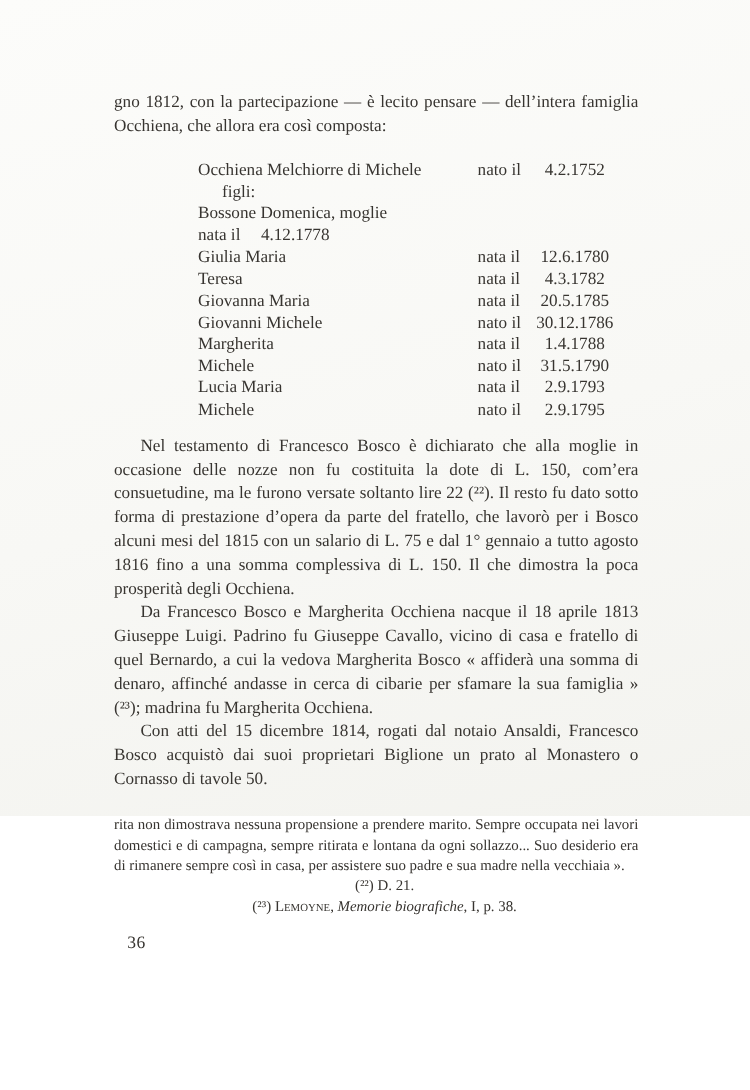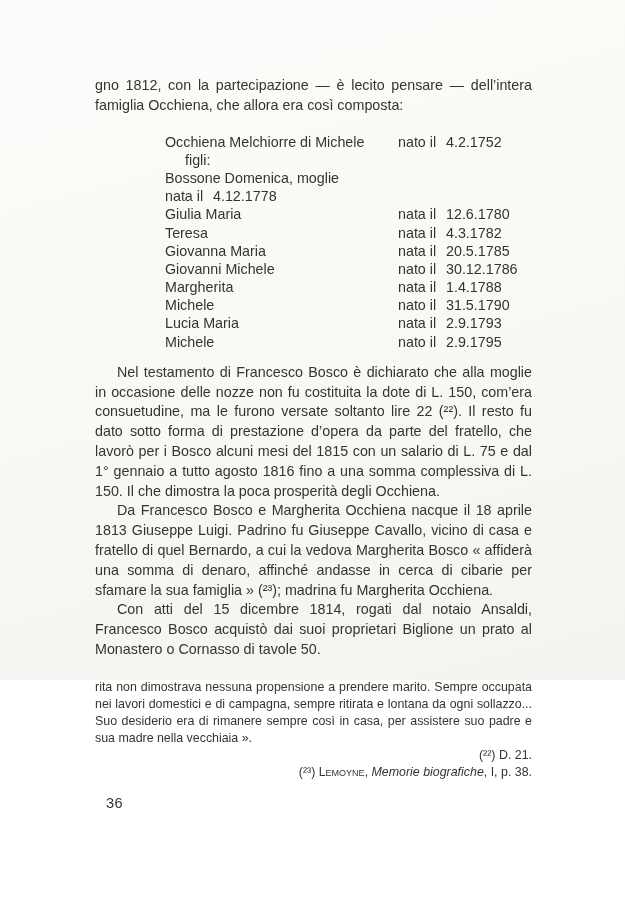--- a/index.html
+++ b/index.html
@@ -9,21 +9,21 @@
     height: 908px;
     overflow: hidden;
   }
   .page {
     position: relative;
     width: 625px;
     height: 680px;
     box-sizing: border-box;
     background: linear-gradient(165deg, #fcfcfa 0%, #f8f8f5 55%, #f3f3ef 100%);
     color: #373430;
-    font-family: Liberation Sans, sans-serif;
+    font-family: Liberation Serif, serif;
   }
   .content {
     position: absolute;
     left: 95px;
     top: 76px;
     width: 437px;
   }
   .body-par {
     margin: 0;
     font-size: 14.3px;
@@ -40,34 +40,34 @@
   }
   .fl-row {
     display: flex;
     height: 18.2px;
     line-height: 18.2px;
     white-space: nowrap;
   }
   .fl-name  { width: 233px; overflow: hidden; }
   .fl-name.child-indent { padding-left: 20px; box-sizing: border-box; }
   .fl-status { width: 48px; }
-  .fl-date  { width: 66px; text-align: left; }
+  .fl-date  { width: 66px; text-align: center; }
 
   .footnotes {
     margin-top: 19px;
     font-size: 12.4px;
     line-height: 17px;
   }
   .fn-par {
     margin: 0;
     text-align: justify;
   }
   .fn-refline {
     margin: 0;
-    text-align: right;
+    text-align: center;
     text-indent: 14px;
     white-space: pre-wrap;
   }
   .fn-refline span { white-space: pre-wrap; }
   .sc { font-variant: small-caps; margin-top: 12px; }
   .it { font-style: italic; }
 
   .page-number {
     margin-top: 14px;
     margin-left: 11px;

